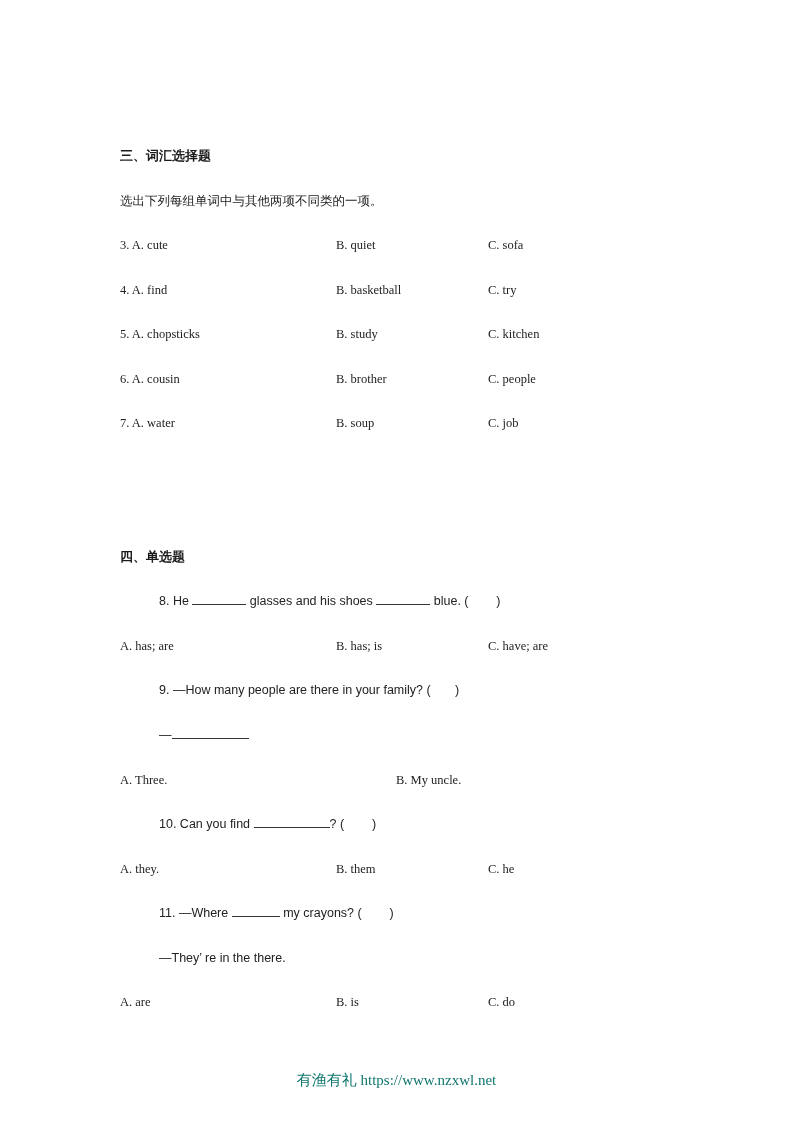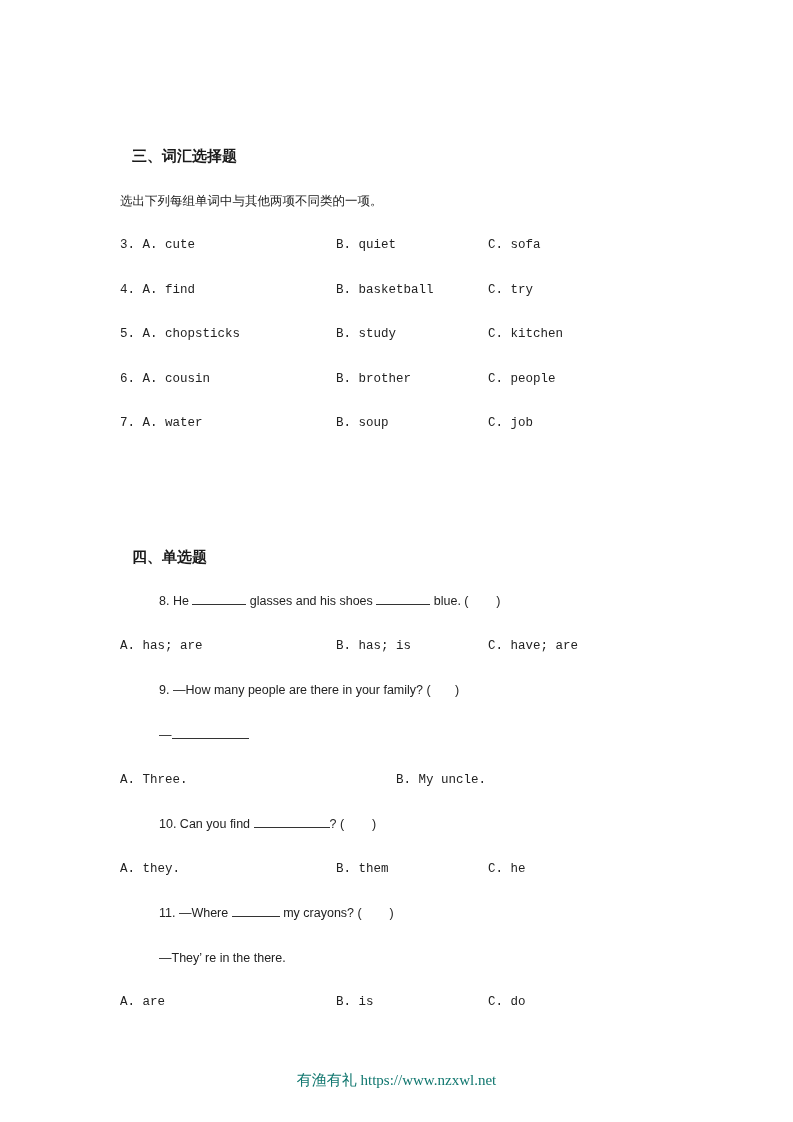--- a/index.html
+++ b/index.html
@@ -20,41 +20,41 @@
       left: 120px;
       font-size: 12.5px;
       line-height: 16px;
       white-space: pre;
       font-family: Liberation Sans, sans-serif;
       letter-spacing: 0px;
       margin-left: 39px;
     }
     .heading {
       position: absolute;
-      left: 132px;
-      font-size: 15px;
+      left: 120px;
+      font-size: 13px;
       font-weight: bold;
       line-height: 16px;
       font-family: "DejaVu Sans", sans-serif;
       color: #1a1a1a;
     }
     .instr {
       position: absolute;
       left: 120px;
       font-size: 12.5px;
       line-height: 16px;
       font-family: "DejaVu Serif", serif;
       color: #222;
     }
     .opt {
       position: absolute;
       font-size: 12.5px;
       line-height: 16px;
       white-space: pre;
-      font-family: Liberation Mono, monospace;
+      font-family: Liberation Serif, serif;
       text-align: center;
     }
     .colA { left: 120px; }
     .colB { left: 304px; margin-left: 32px; }
     .colC { left: 488px; }
     .colB2 { left: 396px; }
     .blank {
       display: inline-block;
       border-bottom: 1px solid #333;
       height: 11px;

